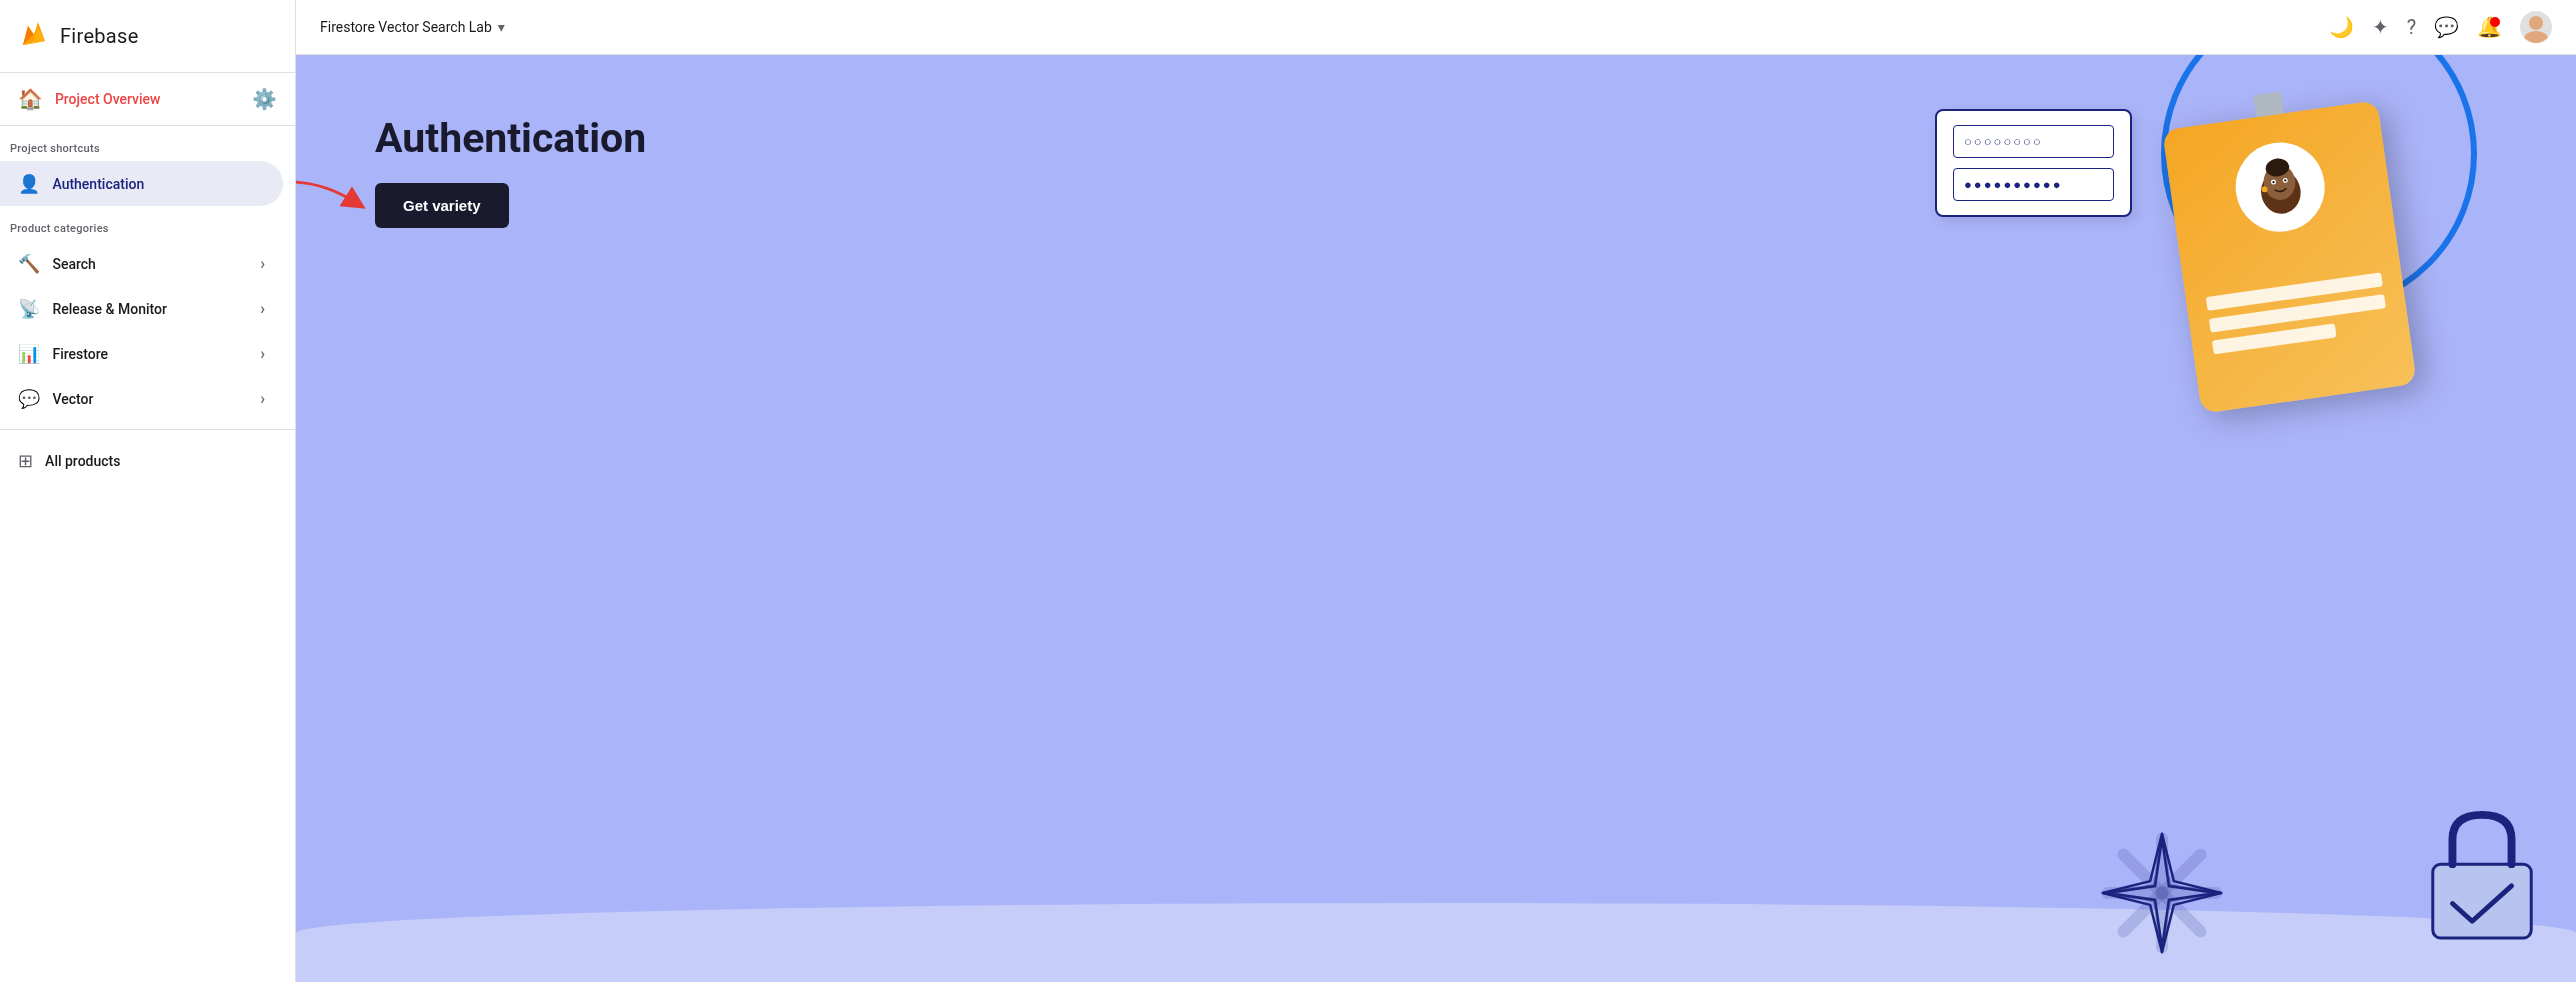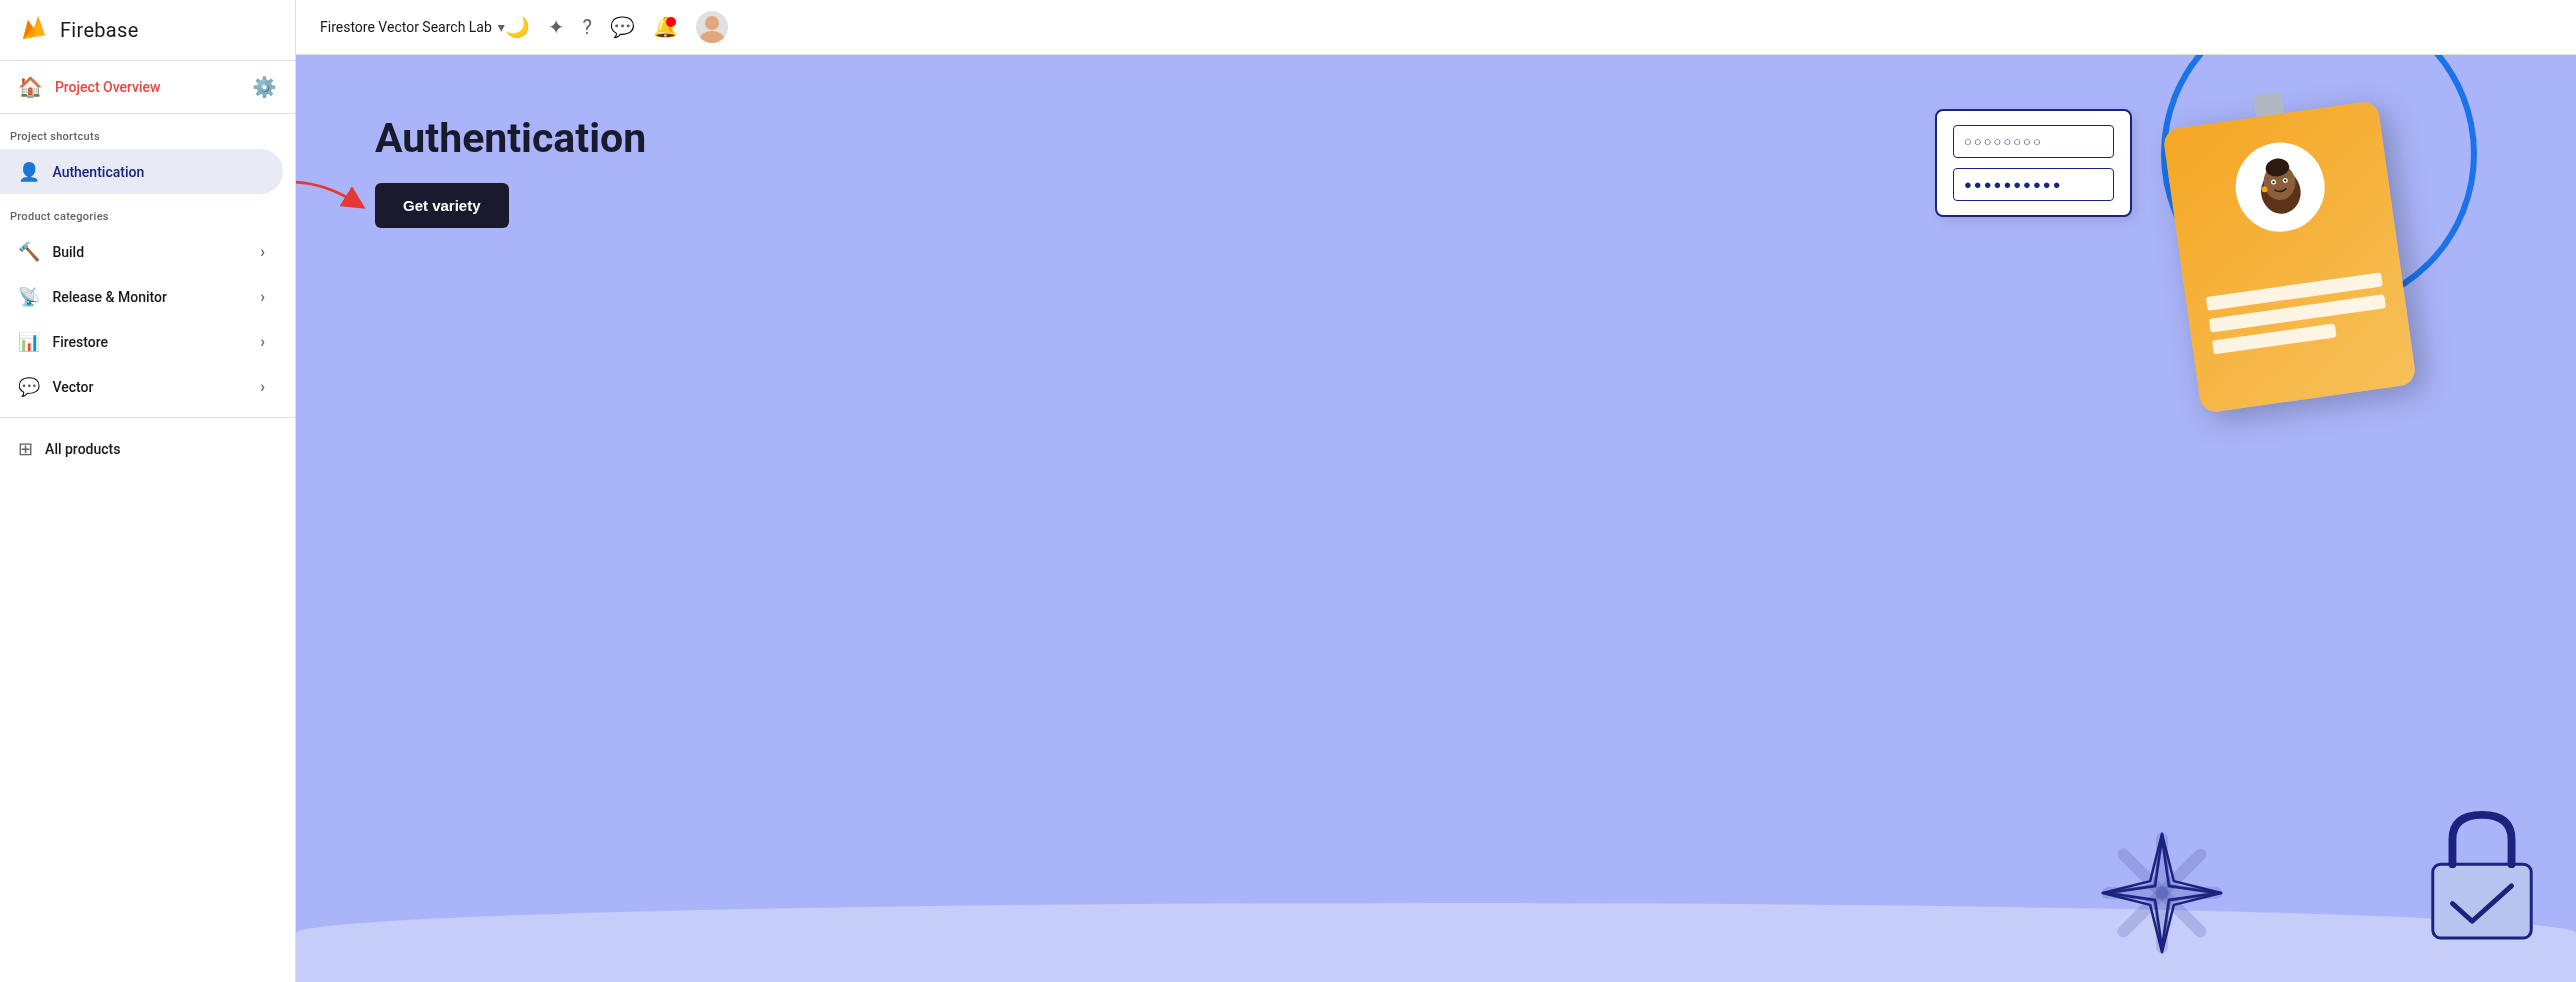--- a/index.html
+++ b/index.html
@@ -14,21 +14,21 @@
       border-right: 1px solid #e0e0e0;
       display: flex;
       flex-direction: column;
       overflow-y: auto;
     }
 
     .sidebar-logo {
       display: flex;
       align-items: center;
       gap: 10px;
-      padding: 14px 18px;
+      padding: 20px 18px;
       border-bottom: 1px solid #e0e0e0;
     }
 
     .firebase-flame {
       width: 32px;
       height: 32px;
     }
 
     .logo-text {
       font-size: 20px;
@@ -135,21 +135,21 @@
     .main-area {
       flex: 1;
       display: flex;
       flex-direction: column;
       overflow: hidden;
     }
 
     .top-bar {
       display: flex;
       align-items: center;
-      justify-content: flex-start;
+      justify-content: space-between;
       padding: 0 24px;
       height: 55px;
       border-bottom: 1px solid #e0e0e0;
       background: #fff;
     }
 
     .project-selector {
       display: flex;
       align-items: center;
       gap: 6px;
@@ -401,21 +401,21 @@
       <span class="sidebar-item-icon">👤</span>
       <span>Authentication</span>
     </div>
   </div>
 
   <div class="sidebar-section-label">Product categories</div>
 
   <div class="sidebar-item">
     <div class="sidebar-item-left">
       <span class="sidebar-item-icon">🔨</span>
-      <span>Build</span>
+      <span>Search</span>
     </div>
     <span class="chevron-icon">›</span>
   </div>
 
   <div class="sidebar-item">
     <div class="sidebar-item-left">
       <span class="sidebar-item-icon">📡</span>
       <span>Release &amp; Monitor</span>
     </div>
     <span class="chevron-icon">›</span>

